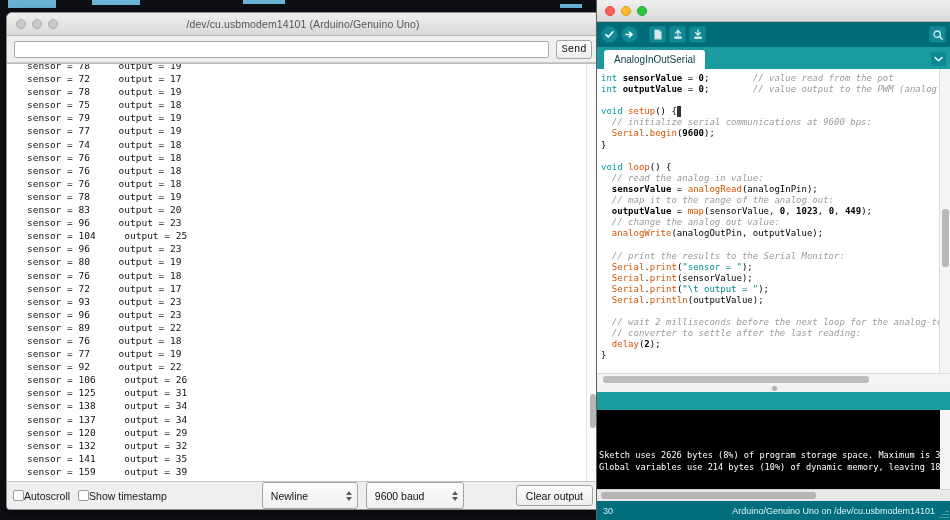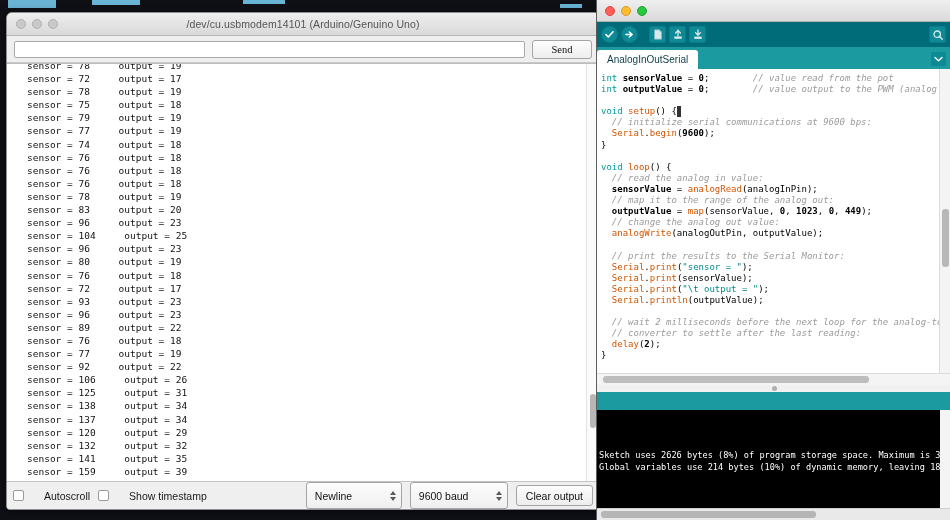--- a/index.html
+++ b/index.html
@@ -91,30 +91,30 @@
     background: #ffffff;
     border: 1px solid #a9a9a9;
     border-radius: 2px;
     font-size: 10px;
     padding: 0 4px;
     color: #111;
     font-family: "Liberation Sans", sans-serif;
     box-sizing: border-box;
   }
   .sm-send {
-    width: 60px;
+    width: 36px;
     height: 19px;
     font-size: 10.5px;
     background: linear-gradient(#fdfdfd, #ededed);
     border: 1px solid #a5a5a5;
     border-radius: 3px;
     color: #111;
     cursor: default;
     padding: 0;
-    font-family: Liberation Serif, serif;
+    font-family: Liberation Mono, monospace;
   }
   .sm-output-wrap {
     flex: 1;
     position: relative;
     background: #ffffff;
     border-top: 1px solid #bdbdbd;
     overflow: hidden;
   }
   .sm-output {
     position: absolute;
@@ -154,21 +154,21 @@
     background: #efefef;
     border-top: 1px solid #c4c4c4;
     display: flex;
     align-items: center;
     padding: 0 6px;
     gap: 8px;
   }
   .chk {
     display: flex;
     align-items: center;
-    gap: 20px;
+    gap: 0;
     font-size: 10.5px;
     color: #1b1b1b;
   }
   .chk .box {
     width: 11px; height: 11px;
     background: #fff;
     border: 1px solid #9a9a9a;
     border-radius: 2px;
     box-sizing: border-box;
   }
@@ -210,20 +210,21 @@
     height: 19px;
     padding: 0 9px;
     font-size: 10.5px;
     background: linear-gradient(#fdfdfd, #ededed);
     border: 1px solid #a5a5a5;
     border-radius: 3px;
     color: #111;
     display: flex;
     align-items: center;
     font-family: "Liberation Sans", sans-serif;
+    margin-left: 44px;
   }
 
   
   .ide-window {
     position: absolute;
     left: 596px;
     top: 0px;
     width: 354px;
     height: 520px;
     background: #006e7d;
@@ -296,20 +297,21 @@
     align-items: center;
     justify-content: center;
     box-sizing: border-box;
   }
   .ide-tabbar {
     height: 22px;
     min-height: 22px;
     background: #1b9aa0;
     display: flex;
     align-items: flex-end;
+    padding-left: 7px;
     position: relative;
   }
   .ide-tab {
     height: 19px;
     background: #ffffff;
     border-radius: 3px 3px 0 0;
     display: flex;
     align-items: center;
     padding: 0 10px;
     font-size: 10px;
@@ -654,14 +656,23 @@
     <div class="ide-statusband"></div>
 
     <div class="ide-console" id="ide-console">
       <div class="con-vscroll"></div>
     <div>Sketch uses 2626 bytes (8%) of program storage space. Maximum is 32256 b</div><div>Global variables use 214 bytes (10%) of dynamic memory, leaving 1834 by</div></div>
 
     <div class="ide-bottom-scroll">
       <div class="ide-bottom-thumb"></div>
     </div>
 
+    <div class="ide-statusbar">
+      <span>30</span>
+      <span class="sb-board">Arduino/Genuino Uno on /dev/cu.usbmodem14101</span>
+      <span class="resize-grip">
+        <span style="bottom:0;width:10px;"></span>
+        <span style="bottom:3px;width:7px;"></span>
+        <span style="bottom:6px;width:4px;"></span>
+      </span>
+    </div>
   </div>
 </div>
 
 </body></html>

